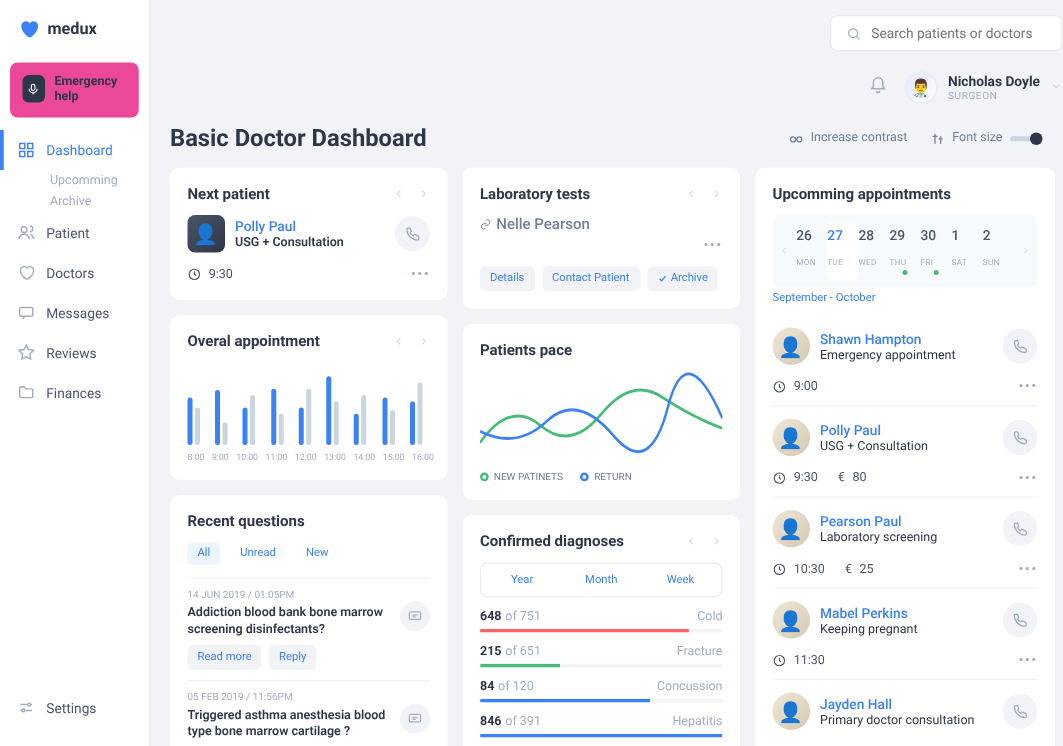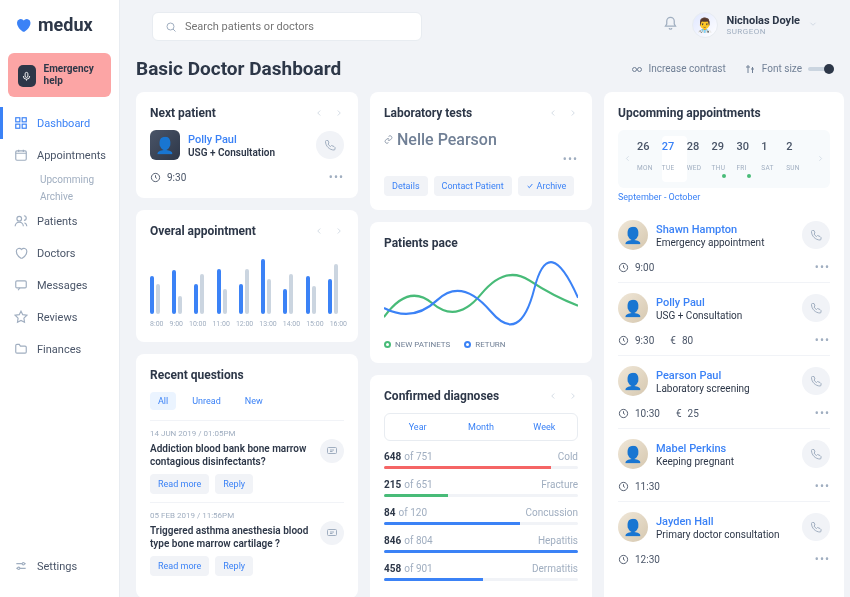--- a/index.html
+++ b/index.html
@@ -3,36 +3,36 @@
 <meta charset="utf-8">
 <style>
 * { margin: 0; padding: 0; box-sizing: border-box; font-family: -apple-system, BlinkMacSystemFont, "Segoe UI", Roboto, sans-serif; }
 body { background: #f1f3f7; font-size: 12px; color: #2d3748; }
 .app { display: flex; width: 850px; height: 597px; overflow: hidden; }
 
 
 .sidebar { width: 120px; background: #fff; border-right: 1px solid #e8ecf1; display: flex; flex-direction: column; padding: 14px 0; }
 .logo { display: flex; align-items: center; gap: 6px; padding: 0 14px 14px; }
 .logo-icon { width: 18px; height: 18px; }
-.logo-text { font-weight: 700; font-size: 18px; color: #2d3748; }
-.emergency { display: flex; align-items: flex-end; gap: 8px; padding: 10px 10px; margin: 4px 8px 10px; background: #fca5a5; border-radius: 6px; }
+.logo-text { font-weight: 700; font-size: 13px; color: #2d3748; }
+.emergency { display: flex; align-items: flex-start; gap: 8px; padding: 10px 10px; margin: 4px 8px 10px; background: #ec4899; border-radius: 6px; }
 .mic-icon { width: 22px; height: 22px; background: #2d3748; border-radius: 5px; display: flex; align-items: center; justify-content: center; }
 .mic-icon svg { width: 11px; height: 11px; }
 .emergency-text { font-size: 10px; font-weight: 700; line-height: 1.2; }
 .nav { list-style: none; flex: 1; }
 .nav-item { display: flex; align-items: center; gap: 9px; padding: 9px 14px; font-size: 11px; color: #4a5568; cursor: pointer; }
 .nav-item.active { color: #3b82f6; border-left: 3px solid #3b82f6; padding-left: 11px; }
 .nav-sub { font-size: 10px; color: #a0aec0; padding: 3px 14px 3px 40px; cursor: pointer; }
 .nav-icon { width: 14px; height: 14px; display: inline-flex; align-items: center; justify-content: center; }
 .nav-icon svg { width: 14px; height: 14px; }
 .settings { display: flex; align-items: center; gap: 9px; padding: 10px 14px; font-size: 11px; color: #4a5568; }
 
 
 .main { flex: 1; display: flex; flex-direction: column; overflow: hidden; }
-.topbar { display: flex; align-items: flex-start; padding: 12px 32px; gap: 16px; }
+.topbar { display: flex; align-items: flex-end; padding: 12px 0; gap: 16px; flex-direction: column; }
 .search { flex: 1; max-width: 270px; display: flex; align-items: center; gap: 8px; background: #fff; border: 1px solid #e8ecf1; border-radius: 6px; padding: 7px 12px; }
 .search input { border: none; outline: none; font-size: 11px; flex: 1; color: #a0aec0; }
 .tb-right { margin-left: auto; display: flex; align-items: center; gap: 14px; }
 .bell { color: #a0aec0; }
 .profile { display: flex; align-items: center; gap: 8px; }
 .avatar-sm { width: 26px; height: 26px; border-radius: 50%; background: linear-gradient(135deg, #e0e7ff, #fff); border: 1px solid #e8ecf1; display: flex; align-items: center; justify-content: center; font-size: 14px; }
 .profile-name { font-size: 11px; font-weight: 700; }
 .profile-role { font-size: 8px; color: #a0aec0; letter-spacing: 0.5px; }
 .chev { color: #cbd5e0; }
 
@@ -58,21 +58,21 @@
 .avatar-md { width: 30px; height: 30px; border-radius: 6px; background: linear-gradient(135deg, #4a5568, #2d3748); display: flex; align-items: center; justify-content: center; font-size: 16px; flex-shrink: 0; }
 .avatar-round { width: 30px; height: 30px; border-radius: 50%; background: linear-gradient(135deg, #f0e7d8, #d6c8b0); display: flex; align-items: center; justify-content: center; font-size: 16px; flex-shrink: 0; }
 .np-info { flex: 1; }
 .np-info .sub { font-size: 10px; font-weight: 600; color: #2d3748; margin-top: 1px; }
 .call-btn { width: 28px; height: 28px; border-radius: 50%; background: #f1f3f7; display: flex; align-items: center; justify-content: center; color: #a0aec0; cursor: pointer; flex-shrink: 0; }
 .meta-row { display: flex; align-items: center; gap: 6px; margin-top: 10px; font-size: 10px; color: #4a5568; }
 .dots { margin-left: auto; color: #a0aec0; font-size: 12px; letter-spacing: 1px; cursor: pointer; }
 .clock { width: 11px; height: 11px; }
 
 
-.lab-sub { font-size: 16px; color: #718096; display: flex; align-items: center; gap: 4px; margin-bottom: 3px; }
+.lab-sub { font-size: 12px; color: #718096; display: flex; align-items: center; gap: 4px; margin-bottom: 3px; }
 .lab-sub svg { width: 9px; height: 9px; }
 .lab-title { font-size: 11px; font-weight: 700; line-height: 1.3; }
 .lab-btns { display: flex; gap: 6px; margin-top: 10px; }
 .pill-btn { font-size: 9px; padding: 5px 8px; border-radius: 4px; background: #f1f3f7; color: #3b82f6; cursor: pointer; border: none; }
 .pill-btn.archive { display: flex; align-items: center; gap: 3px; }
 
 
 .bars { display: flex; align-items: flex-end; gap: 6px; height: 66px; margin-top: 6px; position: relative; }
 .bar-pair { display: flex; gap: 2px; align-items: flex-end; flex: 1; }
 .bar { width: 4px; background: #3b82f6; border-radius: 2px; }
@@ -152,39 +152,30 @@
           <span class="nav-icon">
             <svg viewBox="0 0 24 24" fill="none" stroke="#3b82f6" stroke-width="2">
               <rect x="3" y="3" width="7" height="7"></rect>
               <rect x="14" y="3" width="7" height="7"></rect>
               <rect x="3" y="14" width="7" height="7"></rect>
               <rect x="14" y="14" width="7" height="7"></rect>
             </svg>
           </span>
           <span>Dashboard</span>
         </li>
-        <li class="nav-item">
-          <span class="nav-icon">
-            <svg viewBox="0 0 24 24" fill="none" stroke="#a0aec0" stroke-width="2">
-              <rect x="3" y="5" width="18" height="16" rx="2"></rect>
-              <path d="M3 9h18M8 3v4M16 3v4"></path>
-            </svg>
-          </span>
-          <span>Appointments</span>
-        </li>
         <li class="nav-sub">Upcomming</li>
         <li class="nav-sub">Archive</li>
         <li class="nav-item">
           <span class="nav-icon">
             <svg viewBox="0 0 24 24" fill="none" stroke="#a0aec0" stroke-width="2">
               <circle cx="9" cy="8" r="4"></circle>
               <path d="M2 21a7 7 0 0 1 14 0M17 11a4 4 0 1 0 0-8M22 21a7 7 0 0 0-4-6"></path>
             </svg>
           </span>
-          <span>Patients</span>
+          <span>Patient</span>
         </li>
         <li class="nav-item">
           <span class="nav-icon">
             <svg viewBox="0 0 24 24" fill="none" stroke="#a0aec0" stroke-width="2">
               <path d="M12 21s-8-5-8-12a5 5 0 0 1 9-3 5 5 0 0 1 9 3c0 7-8 12-8 12z"></path>
             </svg>
           </span>
           <span>Doctors</span>
         </li>
         <li class="nav-item">
@@ -385,21 +376,21 @@
           <div class="filters" id="qfilters">
               <span class="filter active">All</span>
               <span class="filter">Unread</span>
               <span class="filter">New</span>
             </div>
           <div id="qlist">
               <div class="q-item">
                 <div class="q-row">
                   <div class="q-body">
                     <div class="q-date">14 JUN 2019  /  01:05PM</div>
-                    <div class="q-text">Addiction blood bank bone marrow contagious disinfectants?</div>
+                    <div class="q-text">Addiction blood bank bone marrow screening disinfectants?</div>
                     <div class="q-btns">
                       <button class="pill-btn">Read more</button>
                       <button class="pill-btn">Reply</button>
                     </div>
                   </div>
                   <span class="msg-icon">
                     <svg width="12" height="12" viewBox="0 0 24 24" fill="none" stroke="#a0aec0" stroke-width="2">
                       <rect x="3" y="5" width="18" height="12" rx="2"></rect>
                       <path d="M8 10h8M8 13h5"></path>
                     </svg>
@@ -529,21 +520,21 @@
                   <span class="diag-of"> of 120</span>
                   <span class="diag-name">Concussion</span>
                 </div>
                 <div class="diag-bar">
                   <div class="diag-fill" style="width:70%;background:#3b82f6"></div>
                 </div>
               </div>
               <div class="diag">
                 <div class="diag-head">
                   <span class="diag-num">846</span>
-                  <span class="diag-of"> of 804</span>
+                  <span class="diag-of"> of 391</span>
                   <span class="diag-name">Hepatitis</span>
                 </div>
                 <div class="diag-bar">
                   <div class="diag-fill" style="width:100%;background:#3b82f6"></div>
                 </div>
               </div>
               <div class="diag">
                 <div class="diag-head">
                   <span class="diag-num">458</span>
                   <span class="diag-of"> of 901</span>

